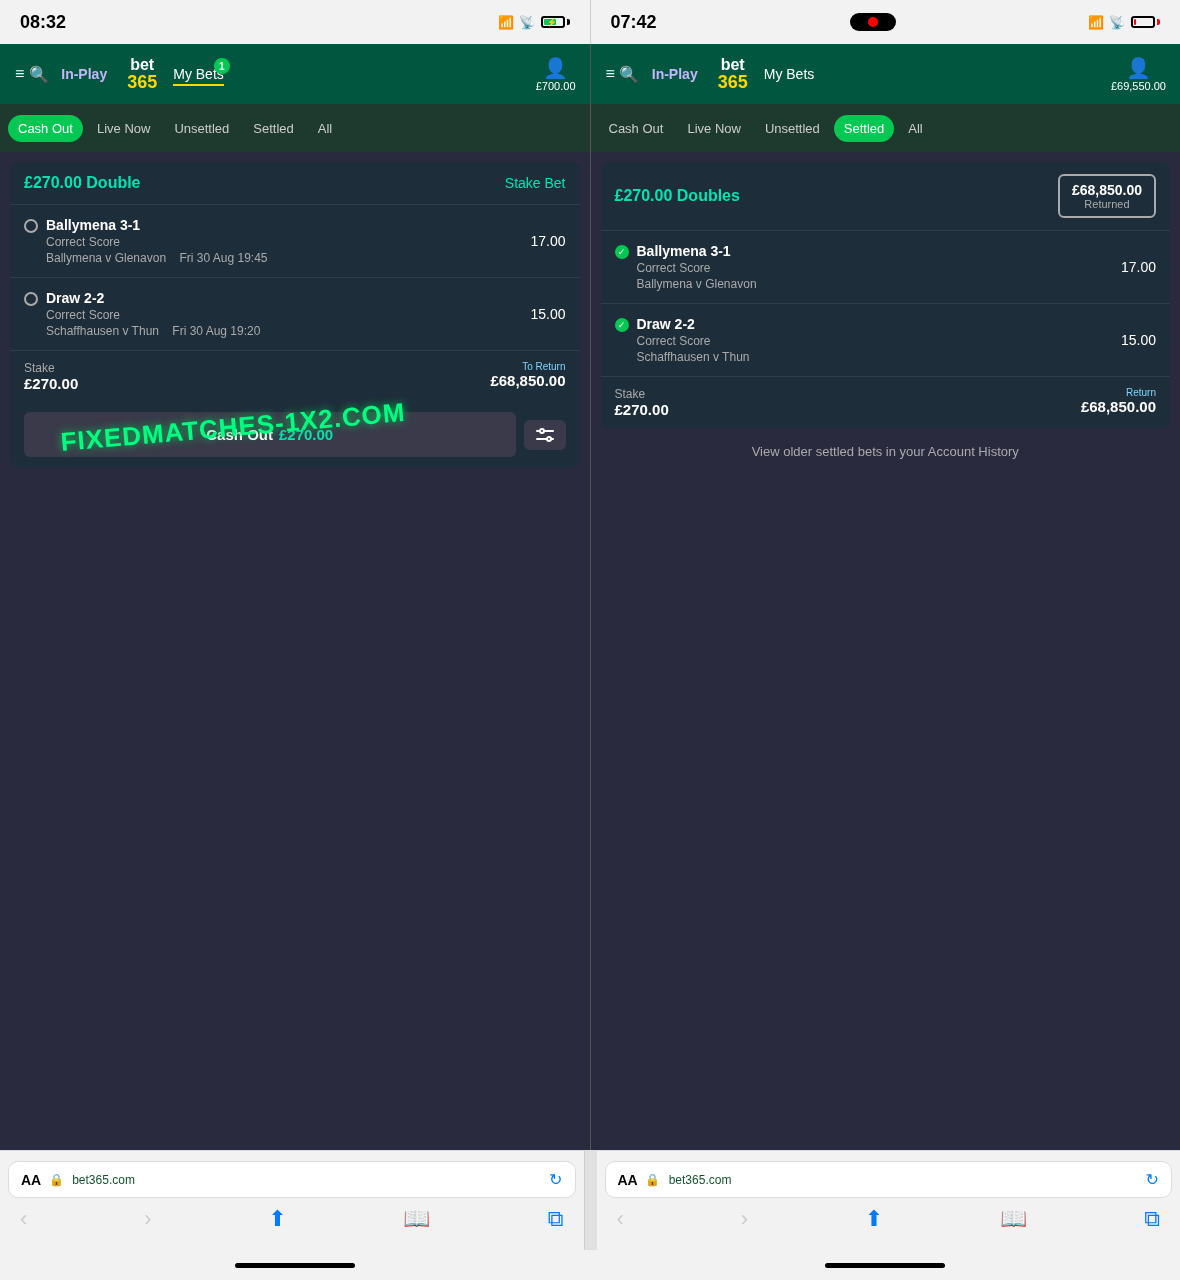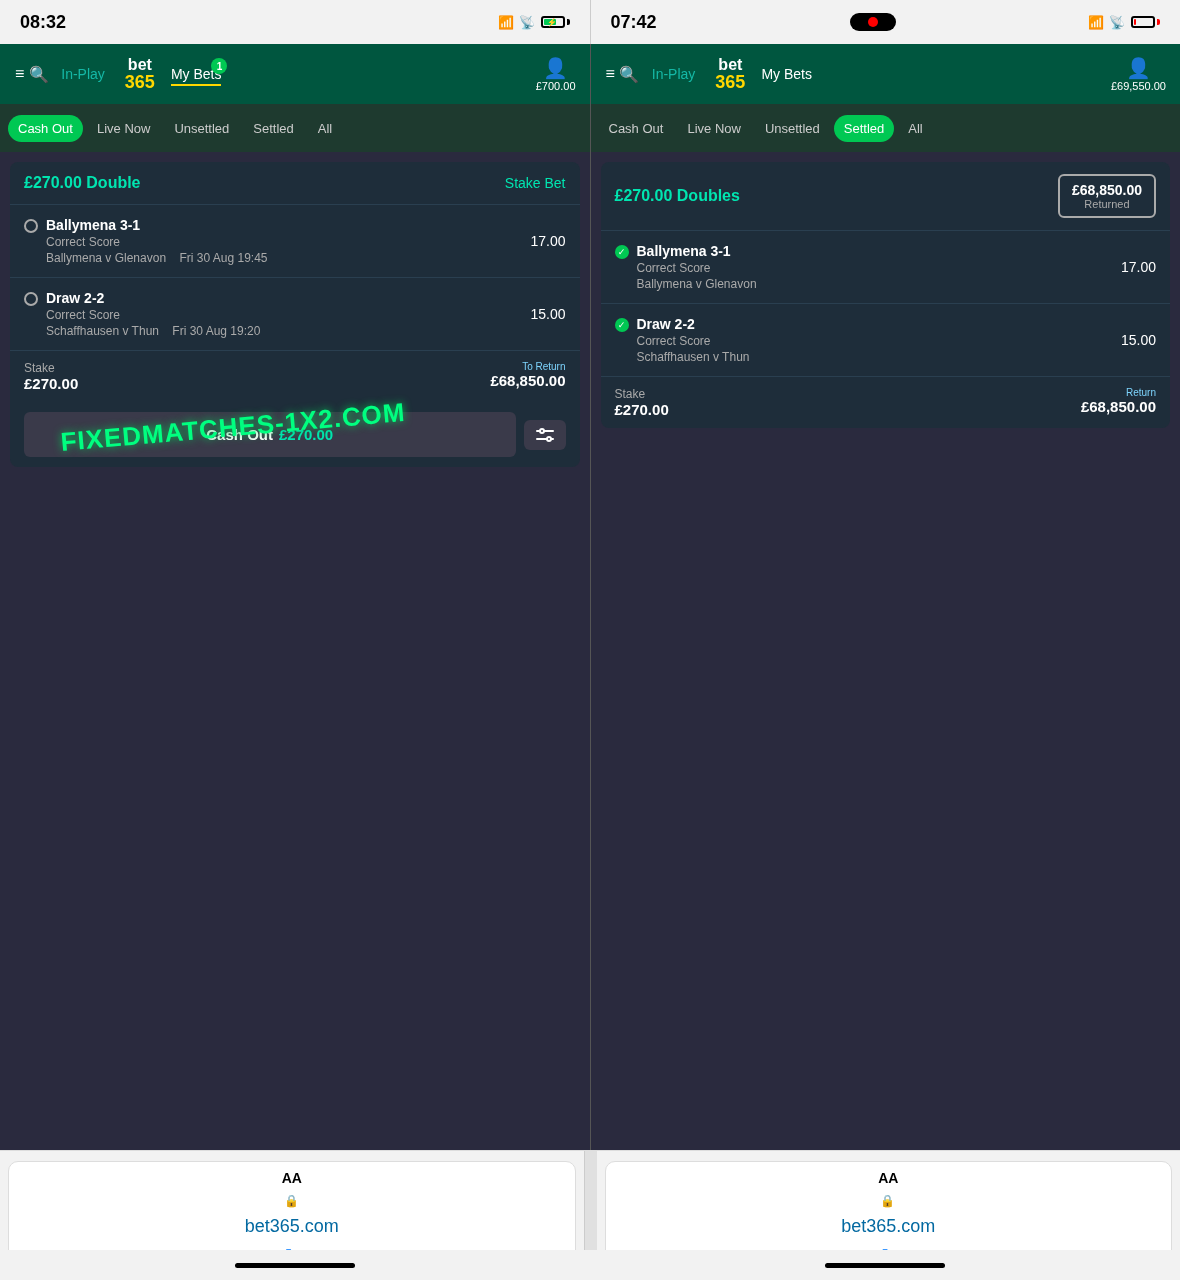--- a/index.html
+++ b/index.html
@@ -49,23 +49,23 @@
       font-size: 16px;
       cursor: pointer;
       padding: 5px;
     }
     .nav-search-icon {
       color: white;
       font-size: 16px;
       cursor: pointer;
     }
     .nav-inplay {
-      color: #14b8a6;
+      color: #c4b5fd;
       font-size: 14px;
-      font-weight: 400;
+      font-weight: 700;
       padding: 0 12px;
       cursor: pointer;
       text-align: right;
     }
     .nav-logo {
       display: flex;
       flex-direction: column;
       align-items: center;
       padding: 0 8px;
     }
@@ -354,34 +354,33 @@
       border-right: 1px solid #ccc;
     }
     .browser-url-row {
       display: flex;
       align-items: center;
       background: white;
       border-radius: 10px;
       padding: 8px 12px;
       gap: 8px;
       border: 1px solid #ddd;
-      flex-direction: column;
     }
     .browser-aa {
       font-size: 14px;
       font-weight: 600;
       color: #000;
     }
     .browser-lock {
       font-size: 12px;
       color: #555;
     }
     .browser-url-text {
-      font-size: 18px;
-      color: #0369a1;
+      font-size: 12px;
+      color: #14532d;
       flex: 1;
     }
     .browser-reload {
       font-size: 16px;
       color: #007aff;
       cursor: pointer;
     }
     .browser-nav-row {
       display: flex;
       justify-content: space-between;
@@ -723,20 +722,21 @@
             <div class="stake-label">Stake</div>
             <div class="stake-amount">£270.00</div>
           </div>
           <div>
             <div class="return-label">Return</div>
             <div class="return-amount">£68,850.00</div>
           </div>
         </div>
       </div>
 
+      <div class="view-history">View older settled bets in your Account History</div>
     </div>
   </div>
 </div>
 
 <div class="browser-bars">
 
   <div class="browser-bar left-bar">
     <div class="browser-url-row">
       <span class="browser-aa">AA</span>
       <span class="browser-lock">🔒</span>

